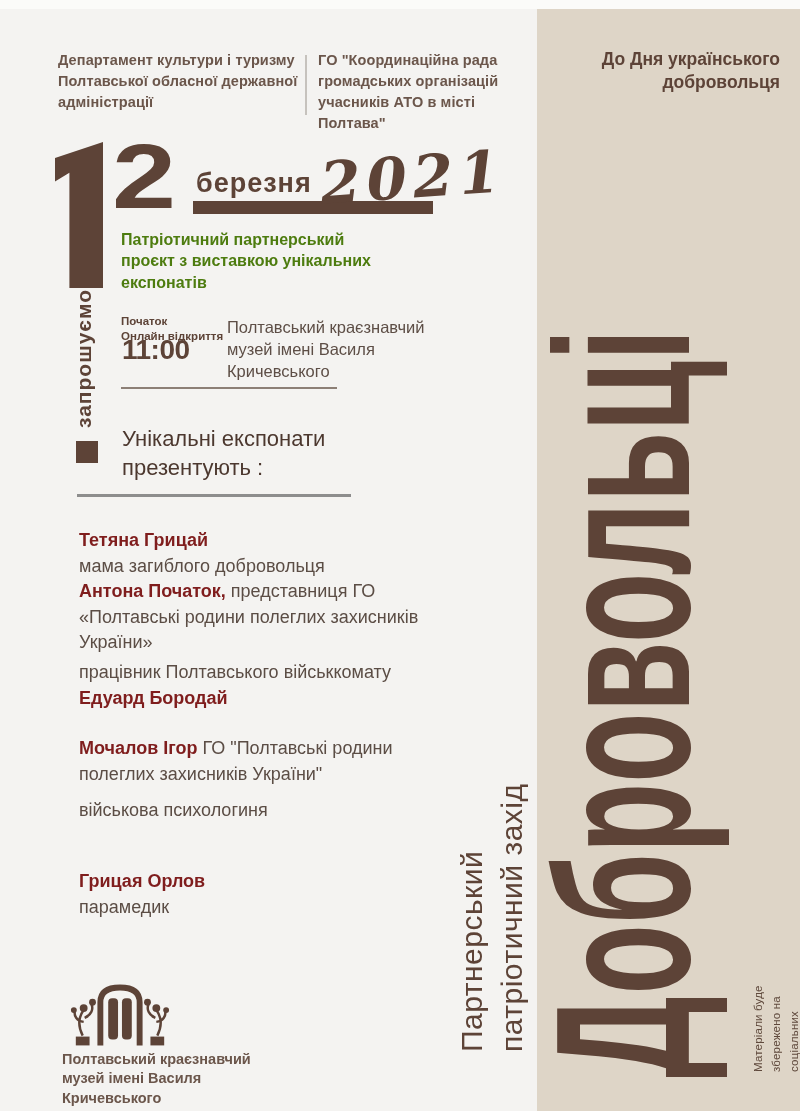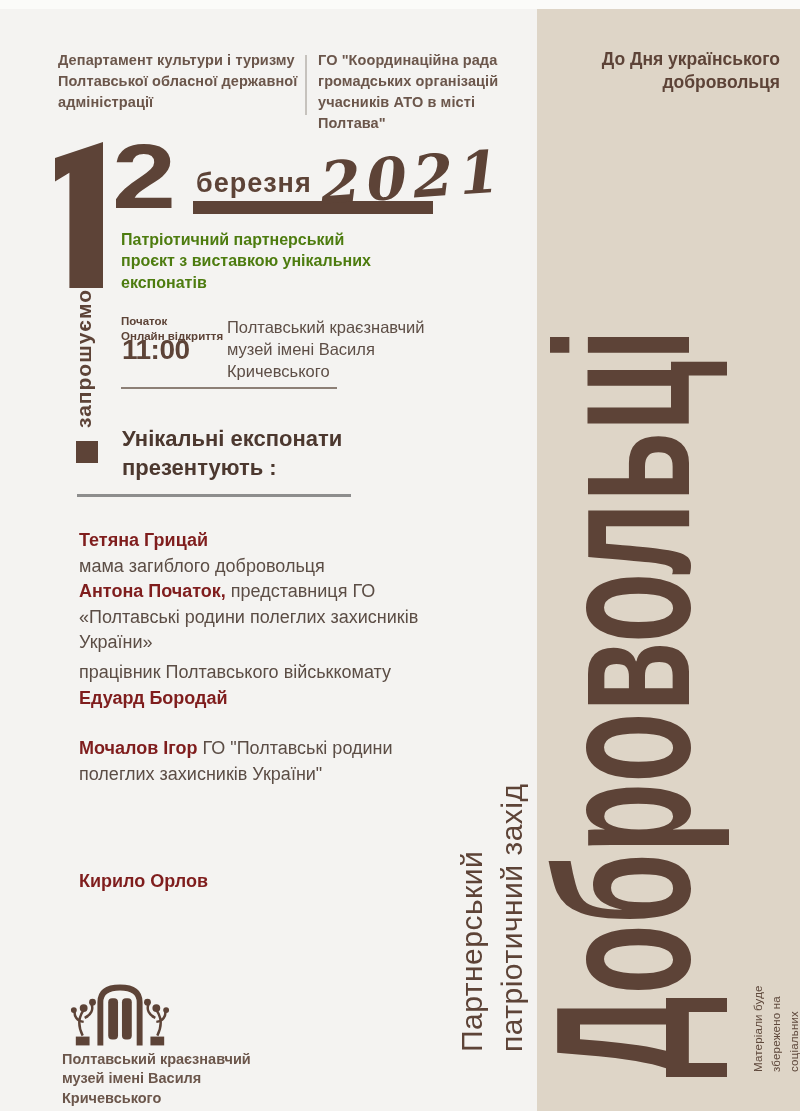--- a/index.html
+++ b/index.html
@@ -41,21 +41,21 @@
   .subtitle{left:121px;top:229px;width:340px;font-size:16px;font-weight:bold;line-height:1.33;color:#4d7c0f;}
 
   .vert{transform-origin:0 0;transform:rotate(-90deg);white-space:pre-line;}
   .invite{left:70px;top:428px;font-size:21px;font-weight:bold;letter-spacing:1px;line-height:28px;color:var(--brown);white-space:nowrap;}
   .square{left:76px;top:441px;width:22px;height:22px;background:var(--brown);}
 
   .start-label{left:121px;top:314px;font-size:11.5px;font-weight:bold;line-height:1.3;color:var(--brown);}
   .time{left:122px;top:336px;font-size:28px;font-weight:bold;letter-spacing:-.5px;line-height:1;color:var(--brown);text-align:right;}
   .venue{left:227px;top:317px;width:220px;font-size:16.5px;line-height:1.32;color:#5d4e46;}
   .line1{left:121px;top:387px;width:216px;height:2px;background:#8c7f76;}
-  .heading{left:122px;top:424px;font-size:22px;font-weight:bold;line-height:1.32;color:#4c382f;}
+  .heading{left:122px;top:424px;font-size:22px;font-weight:normal;line-height:1.32;color:#4c382f;}
   .line2{left:77px;top:494px;width:274px;height:2.5px;background:#8d8d8d;}
 
   .speaker{left:79px;width:370px;font-size:18px;line-height:25.5px;color:#5b4d45;}
   .speaker b{color:#7f1d1d;}
   .s0{top:528px;}.s1{top:660px;}.s2{top:736px;}.s3{top:798px;}.s4{top:869px;}
 
   .logo{left:66px;top:978px;width:108px;height:72px;}
   .logo svg{width:100%;height:100%;}
   .logo-text{left:62px;top:1050px;font-size:14.5px;font-weight:600;line-height:1.34;color:#6b564b;}
 
@@ -119,24 +119,26 @@
     <div>працівник Полтавського військкомату</div>
     <div><b>Едуард  Бородай</b></div>
   </div>
 
   <div class="abs speaker s2">
     <div><b>Мочалов Ігор</b><span> ГО "Полтавські родини</span></div>
     <div>полеглих захисників України"</div>
   </div>
 
   <div class="abs speaker s3">
+    <div>військова психологиня</div>
   </div>
 
   <div class="abs speaker s4">
-    <div><b>Кирило Орлов</b></div>
+    <div><b>Грицая Орлов</b></div>
+    <div>парамедик</div>
   </div>
 
   <div class="abs logo">
     <svg viewBox="0 0 110 72" xmlns="http://www.w3.org/2000/svg">
       <g stroke="#5d4337" fill="none" stroke-width="6">
         <path d="M35 68 V24 Q35 9 55 9 Q75 9 75 24 V68"></path>
       </g>
       <g fill="#5d4337">
         <rect x="43" y="20" width="10" height="42" rx="4"></rect>
         <rect x="57" y="20" width="10" height="42" rx="4"></rect>

